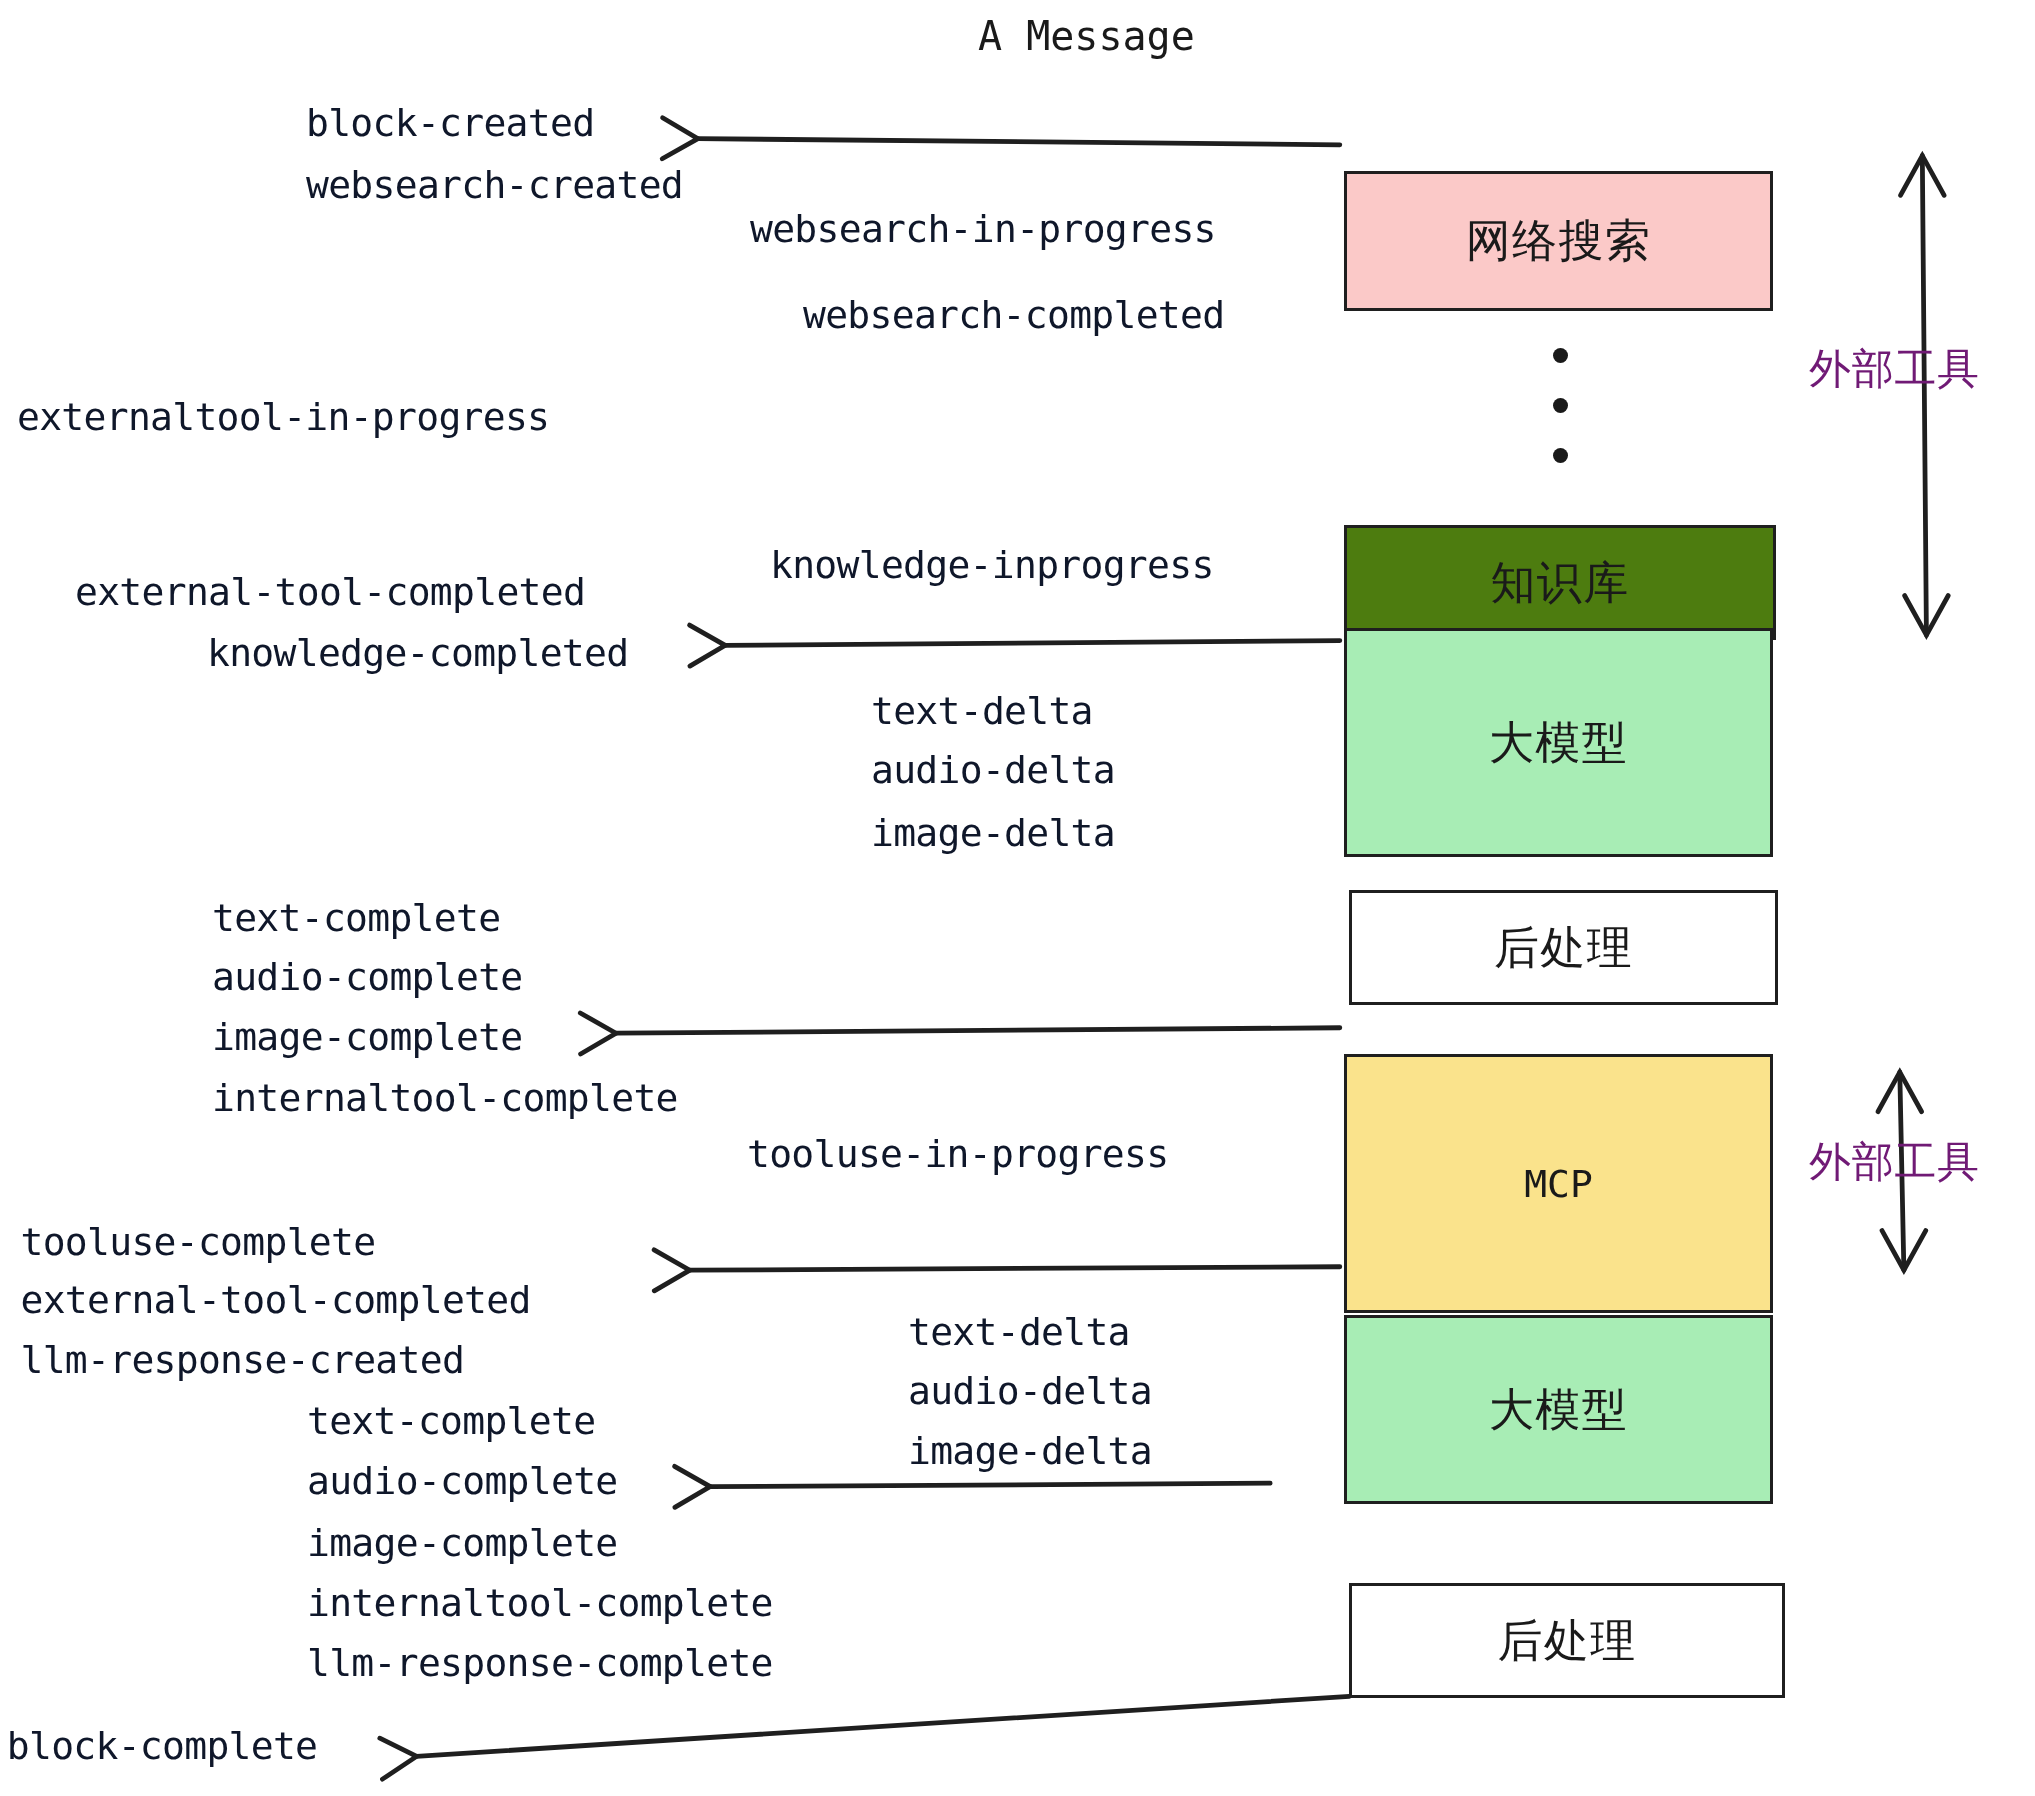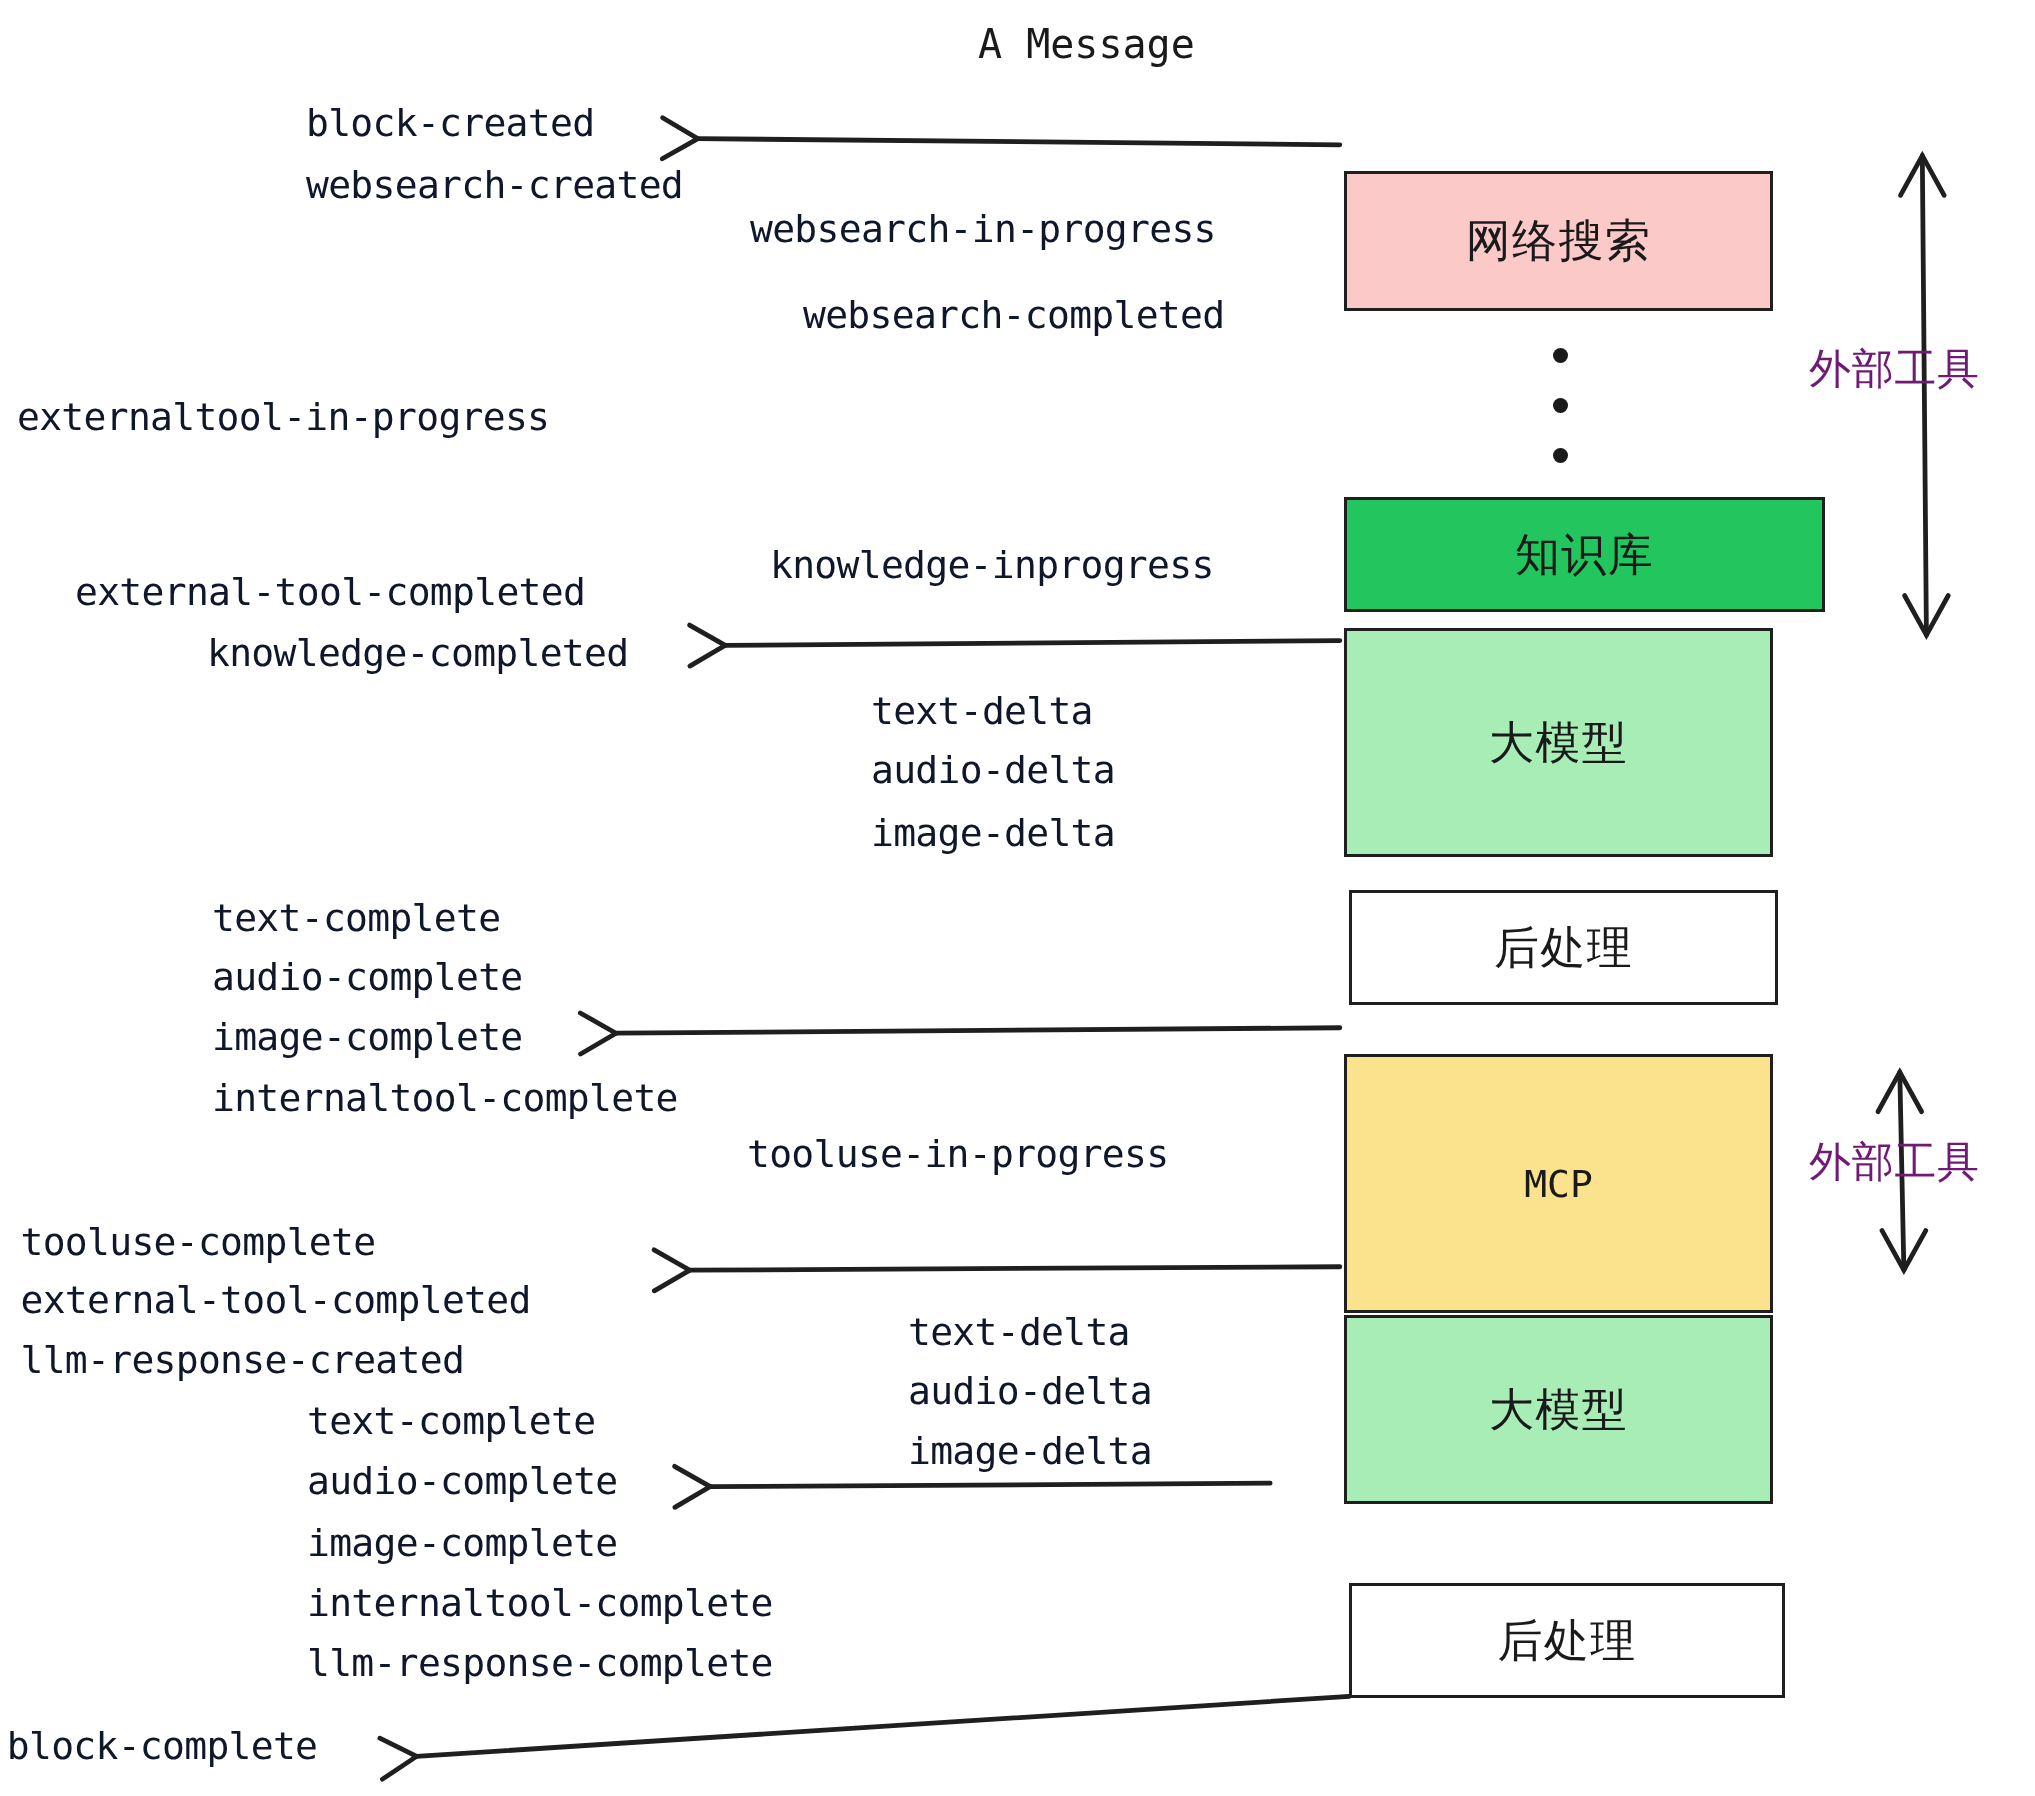--- a/index.html
+++ b/index.html
@@ -17,21 +17,21 @@
   .sidelbl{position:absolute;white-space:nowrap;color:#701a75;font-size:42px;
            font-family:"DejaVu Sans","Liberation Sans",sans-serif;letter-spacing:0.7px;}
   .dot{position:absolute;width:15px;height:15px;border-radius:50%;background:#1a1a1a;}
   svg.lines{position:absolute;left:0;top:0;width:2035px;height:1796px;pointer-events:none;}
 </style>
 </head>
 <body>
 
 <div id="stage">
 
-  <div class="title" style="left:978px;top:21px;text-align:right;">A Message</div>
+  <div class="title" style="left:978px;top:13px;text-align:right;">A Message</div>
 
   <svg class="lines" viewBox="0 0 2980 2630" xmlns="http://www.w3.org/2000/svg">
     <defs></defs>
     <g id="flow-arrow-group" stroke="#1f1f1f" stroke-width="7" fill="none" stroke-linecap="round">
         <g>
           <path d="M1962,212 L1022,203"></path>
           <path d="M970.2896041455846,172.50352544014856 L1022,203 L969.7151623895389,232.5007755160388"></path>
         </g>
         <g>
           <path d="M1962,938 L1062,945"></path>
@@ -65,21 +65,21 @@
           <path d="M2750,1628 L2782,1570 L2814,1628"></path>
           <path d="M2756,1802 L2788,1860 L2820,1802"></path>
         </g>
       </g>
   </svg>
 
   <div id="nodes-layer">
       <div class="nodebox" style="left: 1344px; top: 171px; width: 429px; height: 140px; background: rgb(251, 201, 200);">
         <span>网络搜索</span>
       </div>
-      <div class="nodebox" style="left: 1344px; top: 497px; width: 481px; height: 115px; background: #22c55e;">
+      <div class="nodebox" style="left: 1344px; top: 525px; width: 432px; height: 115px; background: #4d7c0f;">
         <span>知识库</span>
       </div>
       <div class="nodebox" style="left: 1344px; top: 628px; width: 429px; height: 229px; background: rgb(168, 237, 181);">
         <span>大模型</span>
       </div>
       <div class="nodebox" style="left: 1349px; top: 890px; width: 429px; height: 115px; background: rgb(255, 255, 255);">
         <span>后处理</span>
       </div>
       <div class="nodebox mcp" style="left: 1344px; top: 1054px; width: 429px; height: 259px; background: rgb(250, 227, 140);">
         <span>MCP</span>

